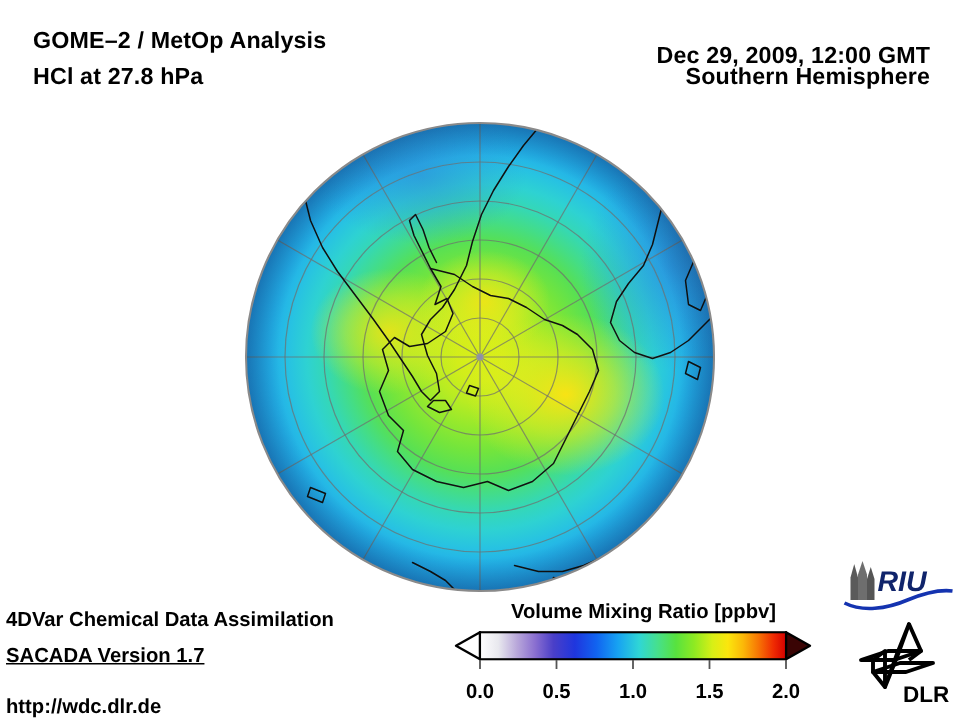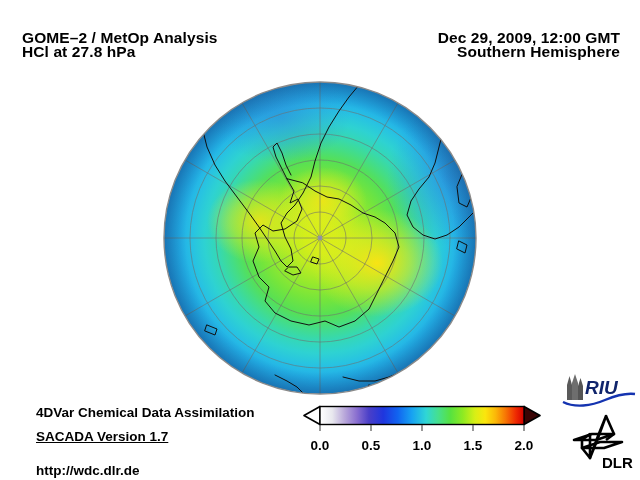--- a/index.html
+++ b/index.html
@@ -16,37 +16,37 @@
     color: #000000;
   }
 
   .hdr {
     position: absolute;
     font-size: 15.5px;
     font-weight: bold;
     letter-spacing: 0.1px;
     white-space: nowrap;
   }
-  #hdr-title   { left: 22px;  top: 29px; }
+  #hdr-title   { left: 22px;  top: 19px; }
   #hdr-sub     { left: 22px;  top: 43px; }
   #hdr-date    { right: 20px; top: 29px; text-align: right; }
   #hdr-region  { right: 20px; top: 43px; text-align: left; }
 
   #globe-wrap {
     position: absolute;
     left: 163px;
     top: 81px;
     width: 314px;
     height: 314px;
   }
   #globe-svg { display: block; }
 
   .foot {
     position: absolute;
-    left: 36px;
+    left: 4px;
     font-size: 13.5px;
     font-weight: bold;
     white-space: nowrap;
     text-align: right;
   }
   #foot-l1 { top: 405px; }
   #foot-l2 { top: 429px; text-decoration: underline; }
   #foot-l3 { top: 453px; margin-top: 10px; }
 
   #cbar-block {
@@ -213,20 +213,21 @@
 
     <circle cx="157" cy="157" r="156" fill="none" stroke="#8a8a8a" stroke-width="1.4"></circle>
   </svg>
 </div>
 
 <div class="foot" id="foot-l1">4DVar Chemical Data Assimilation</div>
 <div class="foot" id="foot-l2">SACADA Version 1.7</div>
 <div class="foot" id="foot-l3">http://wdc.dlr.de</div>
 
 <div id="cbar-block">
+  <div id="cbar-title">Volume Mixing Ratio [ppbv]</div>
   <svg id="cbar-svg" width="248" height="56" viewBox="0 0 248 56">
     <defs>
       <linearGradient id="cbarGrad" x1="0" y1="0" x2="1" y2="0">
           <stop offset="0%" stop-color="#ffffff"></stop>
           <stop offset="6%" stop-color="#e8e8ee"></stop>
           <stop offset="12%" stop-color="#b9a8da"></stop>
           <stop offset="18%" stop-color="#8a6fd0"></stop>
           <stop offset="24%" stop-color="#4a3fc8"></stop>
           <stop offset="31%" stop-color="#1f36de"></stop>
           <stop offset="38%" stop-color="#1163f0"></stop>

